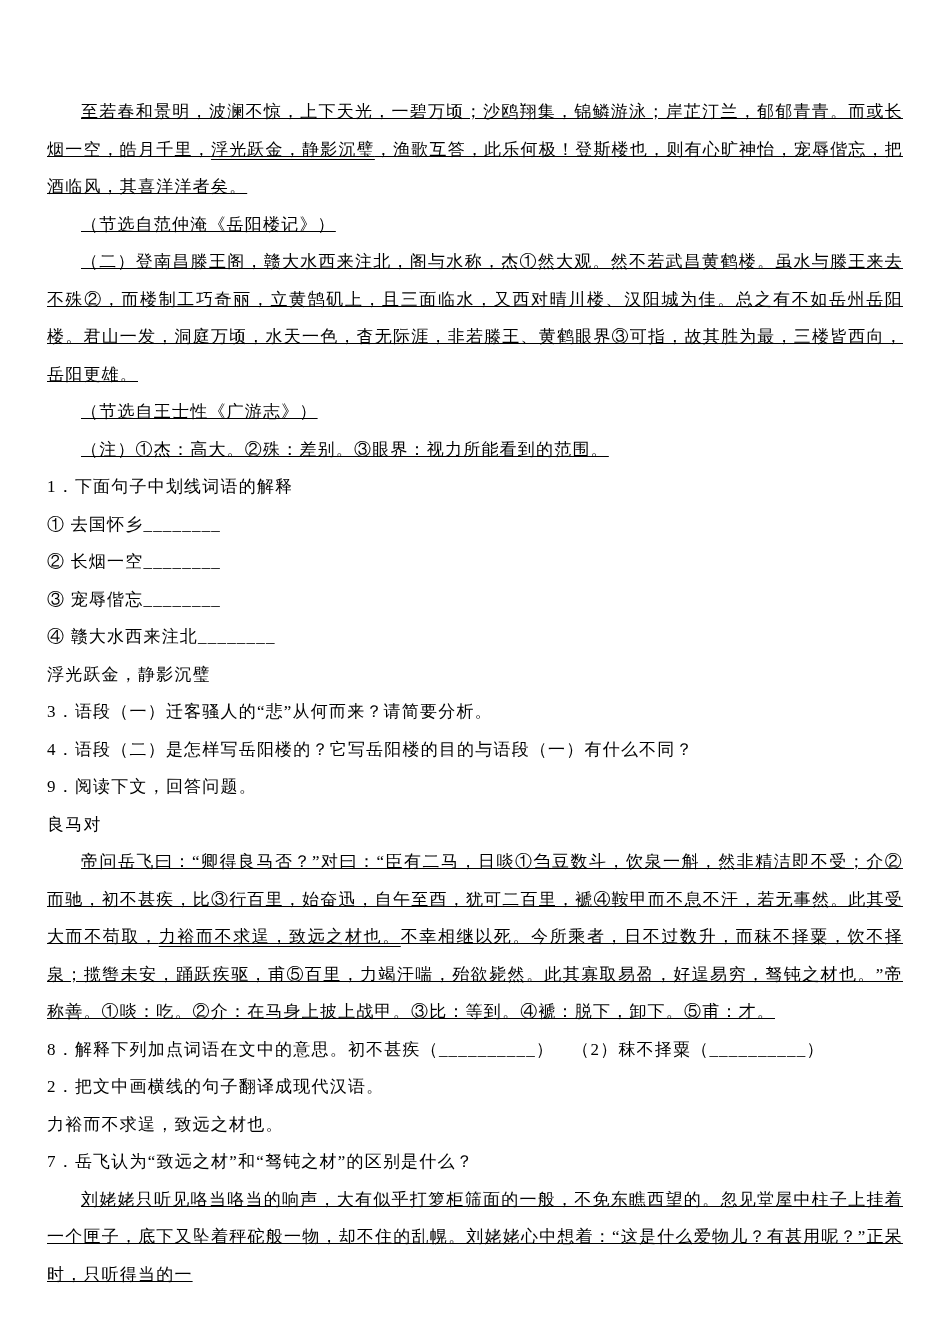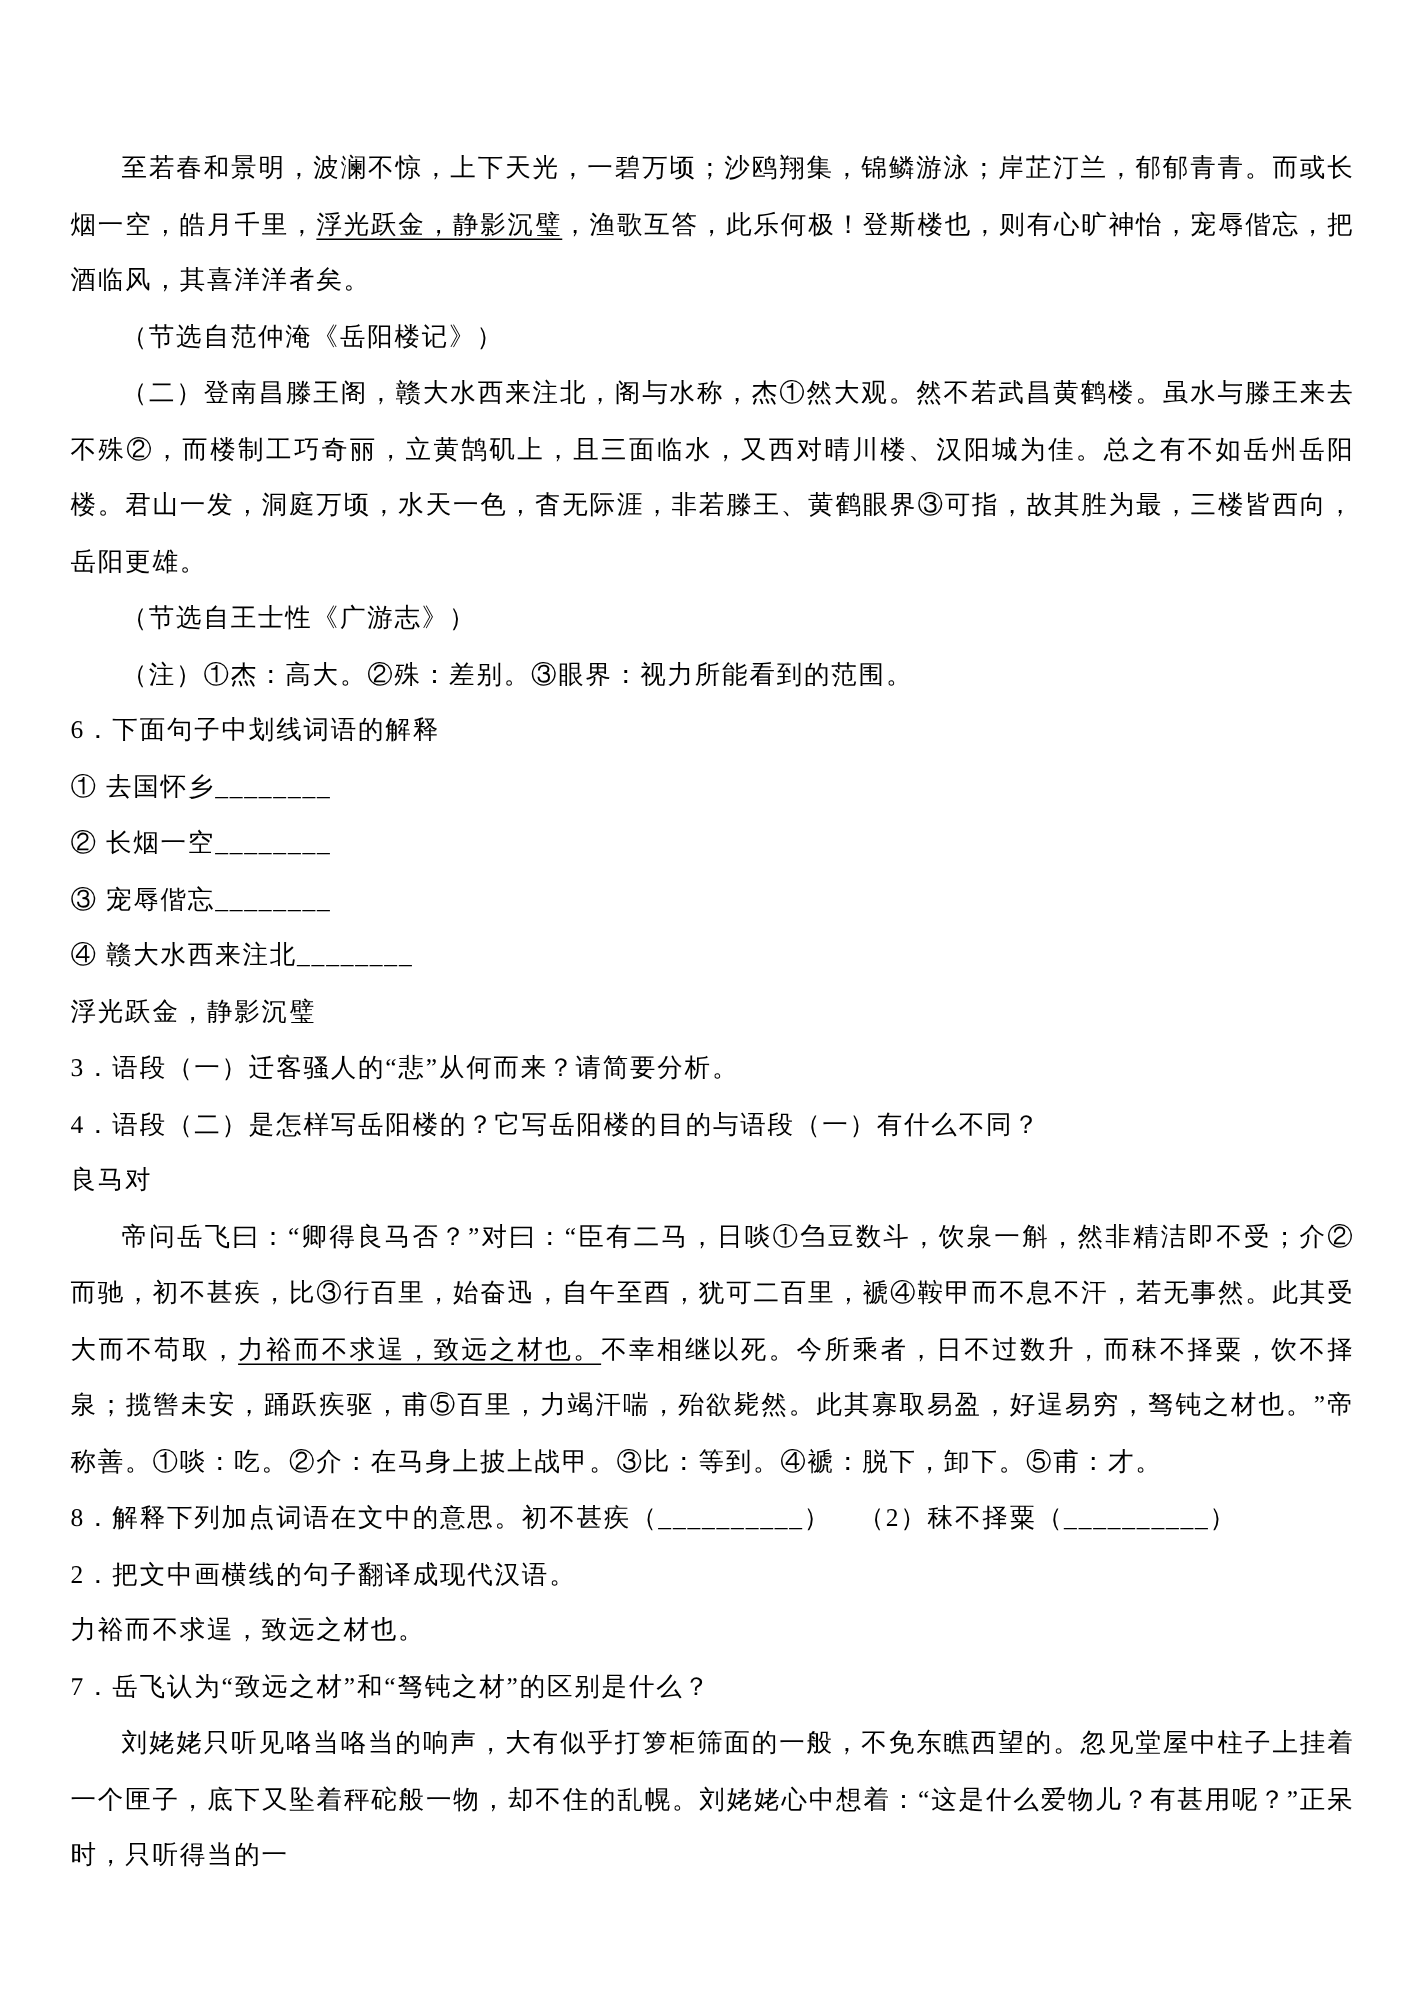--- a/index.html
+++ b/index.html
@@ -30,48 +30,50 @@
     font-size: 17px;
     line-height: 37.5px;
     letter-spacing: 1.2px;
     text-align: justify;
     text-justify: inter-character;
     word-break: break-all;
     color: #000000;
   }
   .para.indent {
     text-indent: 2em;
+    text-decoration: underline;
   }
   .seg {
     text-decoration: none;
   }
   .seg.u {
     text-decoration: underline;
     text-underline-offset: 4px;
     text-decoration-thickness: 1px;
   }
 </style>
 </head>
 <body style="color: rgb(0, 0, 0); background: rgb(255, 255, 255);">
 
 <div class="page">
   <div class="doc-body">
       <p class="para indent"><span class="seg">至若春和景明，波澜不惊，上下天光，一碧万顷；沙鸥翔集，锦鳞游泳；岸芷汀兰，郁郁青青。而或长烟一空，皓月千里，</span><span class="seg u">浮光跃金，静影沉璧</span><span class="seg">，渔歌互答，此乐何极！登斯楼也，则有心旷神怡，宠辱偕忘，把酒临风，其喜洋洋者矣。</span></p>
       <p class="para indent"><span class="seg">（节选自范仲淹《岳阳楼记》）</span></p>
       <p class="para indent"><span class="seg">（二）登南昌滕王阁，赣大水西来注北，阁与水称，杰①然大观。然不若武昌黄鹤楼。虽水与滕王来去不殊②，而楼制工巧奇丽，立黄鹄矶上，且三面临水，又西对晴川楼、汉阳城为佳。总之有不如岳州岳阳楼。君山一发，洞庭万顷，水天一色，杳无际涯，非若滕王、黄鹤眼界③可指，故其胜为最，三楼皆西向，岳阳更雄。</span></p>
       <p class="para indent"><span class="seg">（节选自王士性《广游志》）</span></p>
       <p class="para indent"><span class="seg">（注）①杰：高大。②殊：差别。③眼界：视力所能看到的范围。</span></p>
-      <p class="para"><span class="seg">6．下面句子中划线词语的解释</span></p>
+      <p class="para"><span class="seg">1．下面句子中划线词语的解释</span></p>
       <p class="para"><span class="seg">① 去国怀乡________</span></p>
       <p class="para"><span class="seg">② 长烟一空________</span></p>
       <p class="para"><span class="seg">③ 宠辱偕忘________</span></p>
       <p class="para"><span class="seg">④ 赣大水西来注北________</span></p>
       <p class="para"><span class="seg">浮光跃金，静影沉璧</span></p>
       <p class="para"><span class="seg">3．语段（一）迁客骚人的“悲”从何而来？请简要分析。</span></p>
       <p class="para"><span class="seg">4．语段（二）是怎样写岳阳楼的？它写岳阳楼的目的与语段（一）有什么不同？</span></p>
+      <p class="para"><span class="seg">9．阅读下文，回答问题。</span></p>
       <p class="para"><span class="seg">良马对</span></p>
       <p class="para indent"><span class="seg">帝问岳飞曰：“卿得良马否？”对曰：“臣有二马，日啖①刍豆数斗，饮泉一斛，然非精洁即不受；介②而驰，初不甚疾，比③行百里，始奋迅，自午至酉，犹可二百里，褫④鞍甲而不息不汗，若无事然。此其受大而不苟取，</span><span class="seg u">力裕而不求逞，致远之材也。</span><span class="seg">不幸相继以死。今所乘者，日不过数升，而秣不择粟，饮不择泉；揽辔未安，踊跃疾驱，甫⑤百里，力竭汗喘，殆欲毙然。此其寡取易盈，好逞易穷，驽钝之材也。”帝称善。①啖：吃。②介：在马身上披上战甲。③比：等到。④褫：脱下，卸下。⑤甫：才。</span></p>
       <p class="para"><span class="seg">8．解释下列加点词语在文中的意思。初不甚疾（__________）　（2）秣不择粟（__________）</span></p>
       <p class="para"><span class="seg">2．把文中画横线的句子翻译成现代汉语。</span></p>
       <p class="para"><span class="seg">力裕而不求逞，致远之材也。</span></p>
       <p class="para"><span class="seg">7．岳飞认为“致远之材”和“驽钝之材”的区别是什么？</span></p>
       <p class="para indent"><span class="seg">刘姥姥只听见咯当咯当的响声，大有似乎打箩柜筛面的一般，不免东瞧西望的。忽见堂屋中柱子上挂着一个匣子，底下又坠着秤砣般一物，却不住的乱幌。刘姥姥心中想着：“这是什么爱物儿？有甚用呢？”正呆时，只听得当的一</span></p>
     </div>
 </div>
 

